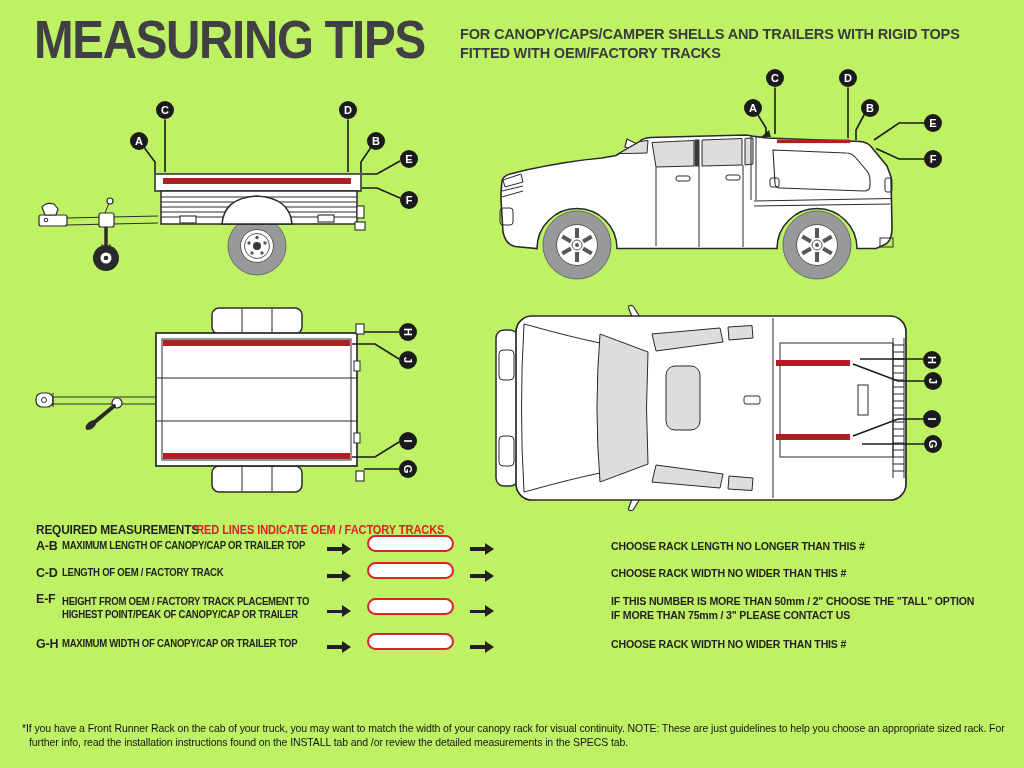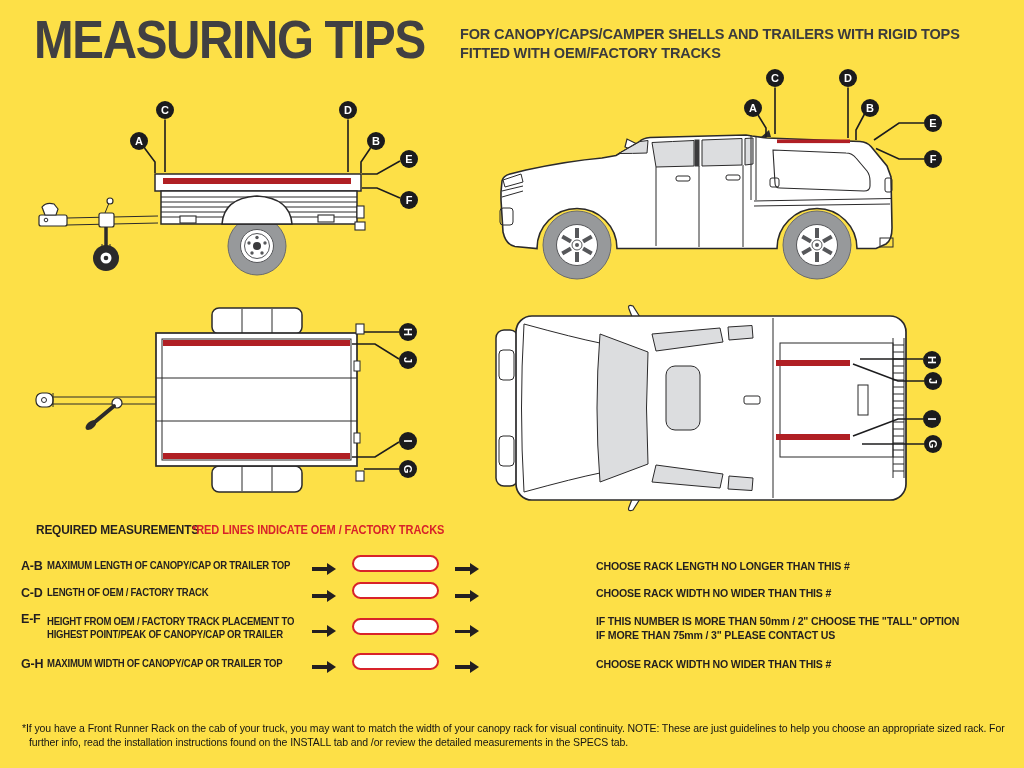--- a/index.html
+++ b/index.html
@@ -1,28 +1,28 @@
 <!DOCTYPE html>
 <html><head>
 <meta charset="utf-8">
 <style>
   html,body{margin:0;padding:0;background:#fff;}
-  .page{position:relative;width:1024px;height:768px;background:#fde047;overflow:hidden;
+  .page{position:relative;width:1024px;height:768px;background:#bef264;overflow:hidden;
         font-family:"Liberation Sans",sans-serif;color:#231f20;}
   .abs{position:absolute;}
   .title{left:34px;top:12px;font-size:54px;font-weight:bold;letter-spacing:-1.5px;color:#414042;
          transform:scaleX(0.88);transform-origin:0 0;white-space:nowrap;line-height:1;}
   .subtitle{left:460px;top:24px;font-size:15px;font-weight:bold;line-height:19px;letter-spacing:-0.2px;
             white-space:pre-line;color:#3b3b3d;transform:scaleX(0.97);transform-origin:0 0;}
   .legend{left:36px;top:523px;display:flex;align-items:baseline;}
   .legend-title{font-size:12.5px;font-weight:bold;width:156px;letter-spacing:-0.2px;
                 transform:scaleX(0.95);transform-origin:0 50%;white-space:nowrap;}
   .legend-note{font-size:12px;font-weight:bold;color:#d8232a;letter-spacing:-0.1px;
                transform:scaleX(0.92);transform-origin:0 50%;white-space:nowrap;}
-  .mtable{left:0;top:552px;width:920px;padding-left:21px;box-sizing:border-box;}
+  .mtable{left:0;top:532px;width:920px;padding-left:36px;box-sizing:border-box;}
   .mrow{display:grid;grid-template-columns:26px 265px 40px 103px 40px 101px auto;align-items:center;height:27px;}
   .mrow.tall{height:44px;}
   .mkey{font-size:12.5px;font-weight:bold;letter-spacing:-0.2px;}
   .mdesc{font-size:11px;font-weight:bold;letter-spacing:-0.3px;line-height:13.5px;white-space:pre-line;
          transform:scaleX(0.87);transform-origin:0 50%;width:300px;}
   .mres{font-size:11.5px;font-weight:bold;letter-spacing:-0.2px;line-height:14px;white-space:pre-line;
         transform:scaleX(0.92);transform-origin:0 50%;width:440px;}
   .arr{position:relative;display:inline-block;width:15px;height:3.2px;background:#231f20;}
   .arr::after{content:"";position:absolute;left:15px;top:-4.4px;width:0;height:0;
               border-left:9px solid #231f20;border-top:6px solid transparent;border-bottom:6px solid transparent;}

